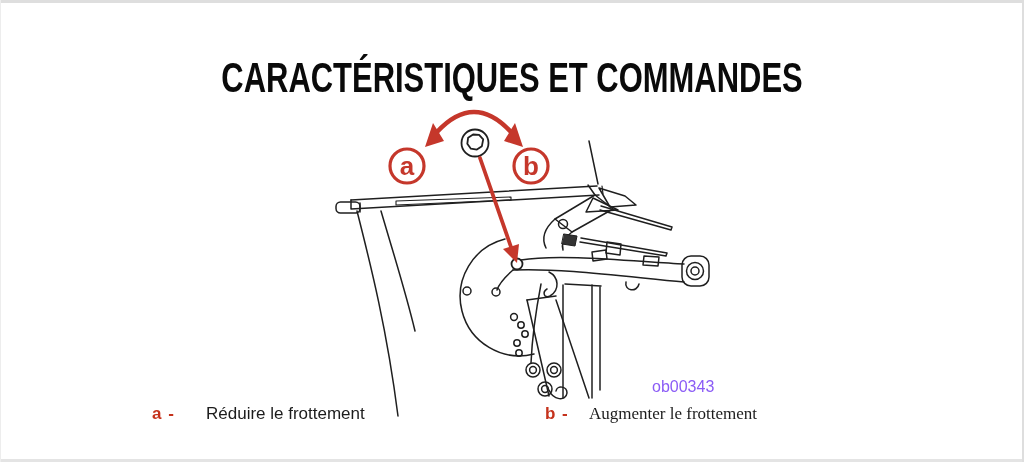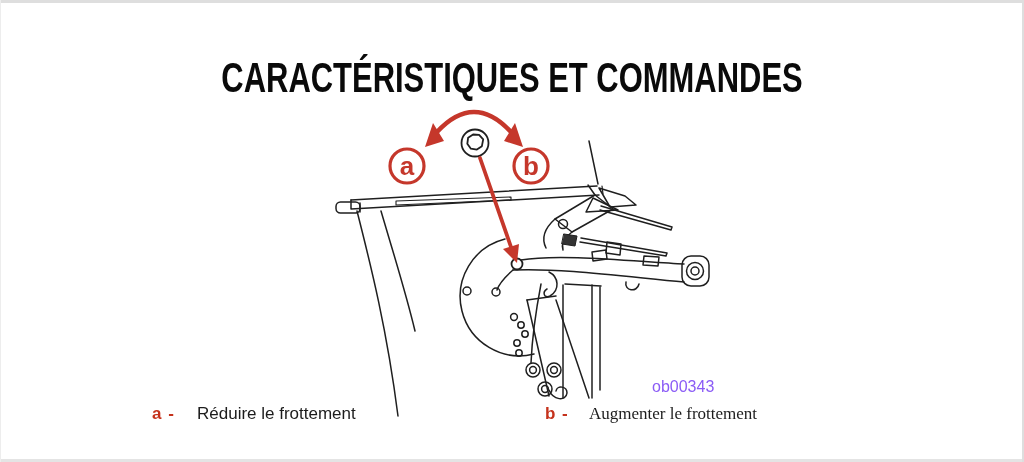--- a/index.html
+++ b/index.html
@@ -21,21 +21,21 @@
   .figcode{
     position:absolute;left:652px;top:378px;font-size:16px;color:#8b5cf6;
   }
   .legend-key{
     position:absolute;top:404px;font-size:17px;font-weight:700;color:#c5321c;
     letter-spacing:1px;white-space:nowrap;
   }
   .legend-text{
     position:absolute;top:404px;font-size:17px;color:#1c1c1c;white-space:nowrap;
   }
-  .k-a{left:152px;} .t-a{left:197px;text-align:center;}
+  .k-a{left:152px;} .t-a{left:206px;text-align:center;}
   .k-b{left:545px;} .t-b{left:589px;font-family:Liberation Serif, serif;}
 </style>
 </head>
 <body>
 
 <div class="edge top"></div>
 <div class="edge bottom"></div>
 <div class="edge right"></div>
 <div class="edge left"></div>
 

